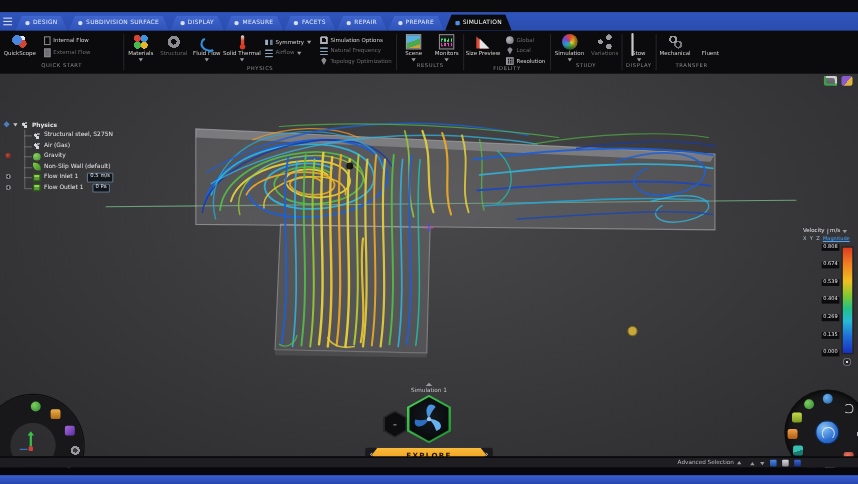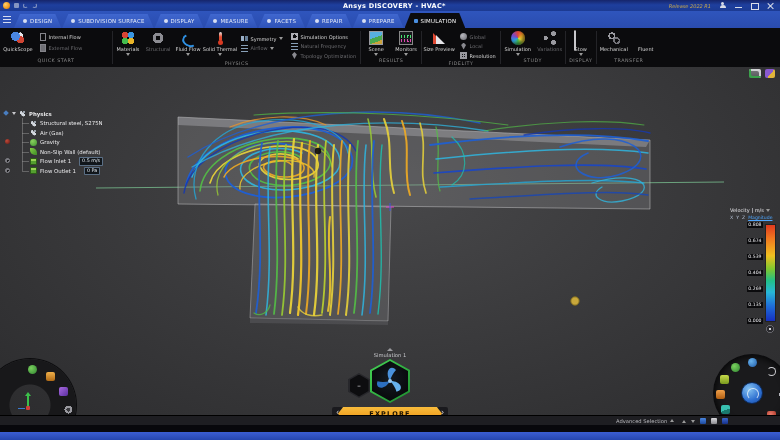--- a/index.html
+++ b/index.html
@@ -227,36 +227,20 @@
   .sb-ic { width:6px; height:6px; border-radius:1px; }
   .strip-dark { position:absolute; top:425px; left:0; right:0; height:7px; background:#08080c; }
   .strip-blue { position:absolute; top:432px; left:0; right:0; height:8px;
     background:linear-gradient(#3b5ed2,#2646ae); }
 </style>
 </head>
 <body>
 
 <div class="app">
 
-  <div class="titlebar">
-    <div class="tb-left">
-      <span class="logo"></span>
-      <span class="qa"></span>
-      <span class="qa arc"></span>
-      <span class="qa arc" style="transform:scaleX(-1)"></span>
-    </div>
-    <div class="tb-title">Ansys DISCOVERY - HVAC*</div>
-    <div class="tb-right">
-      <span class="release">Release 2022 R1</span>
-      <span class="win-btn person"></span>
-      <span class="win-btn min"></span>
-      <span class="win-btn max"></span>
-      <span class="win-btn close"></span>
-    </div>
-  </div>
 
   <div class="tabrow">
     <span class="menu-btn">
         <i></i>
         <i></i>
         <i></i>
       </span>
     <div class="tabs">
       <div class="tab">
           <span class="tab-ic"></span>

